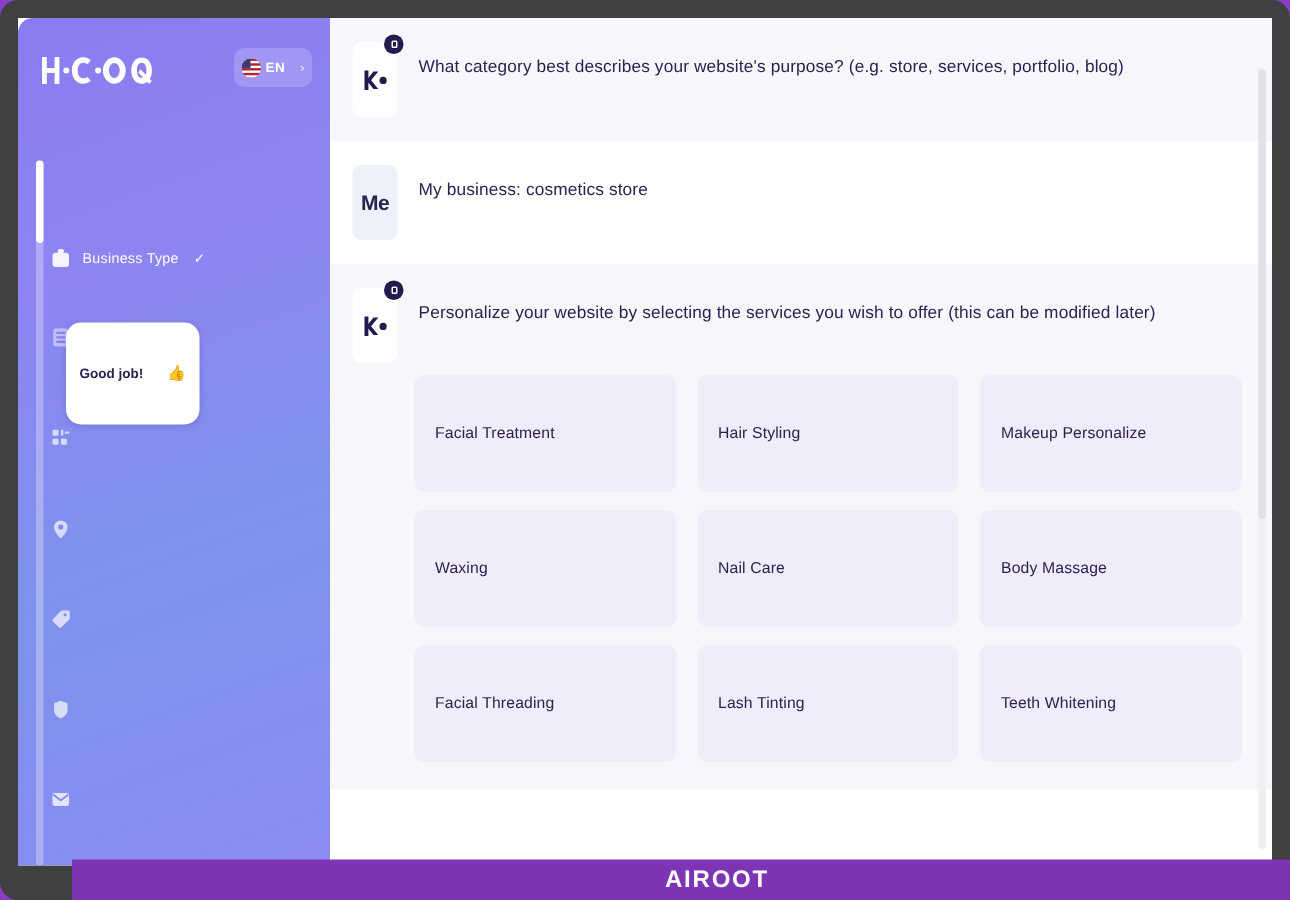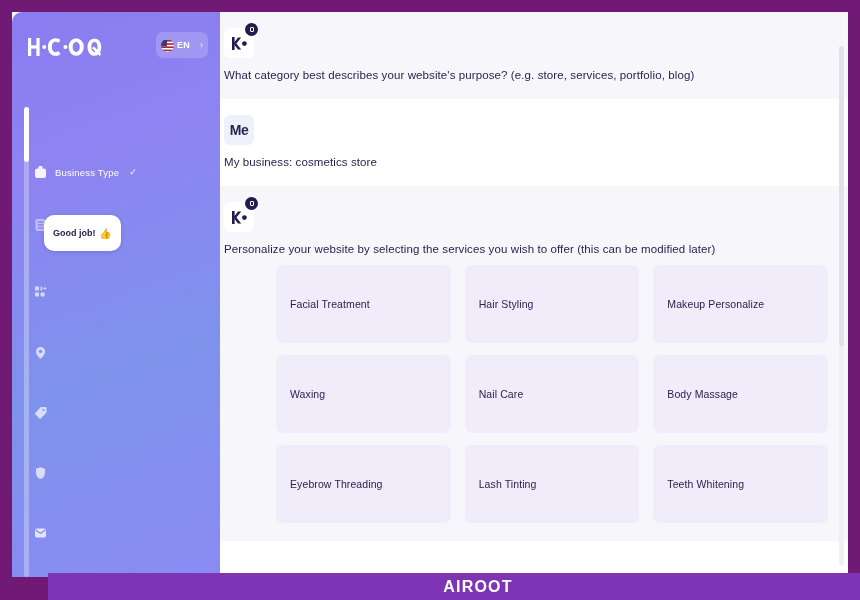--- a/index.html
+++ b/index.html
@@ -5,21 +5,22 @@
   html,body{margin:0;padding:0;}
   body{
     width:860px;height:600px;overflow:hidden;
     background:#8B3FC4;
     font-family:"Liberation Sans", sans-serif;
     -webkit-font-smoothing:antialiased;
   }
   
   #frame{
     position:absolute;left:0;top:0;width:860px;height:600px;
-    background:#701a75;
+    background:#404040;
+    border-radius:12px;
   }
   #app{
     position:absolute;left:12px;top:12px;
     width:836px;height:565px;
     background:#ffffff;
     overflow:hidden;
     display:flex;
   }
   
   #watermark{
@@ -68,40 +69,39 @@
     height:18px;
   }
   .nav-ico{width:13px;height:14px;flex:0 0 13px;display:block;opacity:.95;}
   .nav-label{
     color:#ffffff;font-size:9.5px;letter-spacing:.2px;white-space:nowrap;
   }
   .nav-check{color:#ffffff;font-size:9px;margin-left:2px;}
 
   #tooltip{
     position:absolute;left:32px;top:203px;
-    height:36px;padding:0 9px;
+    height:36px;padding:16px 9px;
     background:#ffffff;border-radius:10px;
-    display:flex;align-items:center;gap:4px;
+    display:flex;align-items:center;gap:16px;
     box-shadow:0 1px 4px rgba(40,20,90,.18);
   }
   #tooltip .tt-text{color:#2A2050;font-size:9px;font-weight:bold;white-space:nowrap;}
   #tooltip .tt-emoji{font-size:10px;}
 
   
   #main{
     position:relative;
     flex:1 1 auto;height:565px;
     background:#ffffff;
     overflow:hidden;
   }
   .msg-row{
     display:flex;align-items:flex-start;
-    padding:16px 20px 16px 4px;
+    padding:16px 20px 16px 15px;
     box-sizing:border-box;
-    flex-direction:column;
   }
   .msg-row.bot{background:#F7F6FA;}
   .msg-row.user{background:#FFFFFF;}
 
   .avatar{
     position:relative;flex:0 0 30px;
     width:30px;height:50px;border-radius:6px;
     display:flex;align-items:center;justify-content:center;
     margin-right:14px;
   }
@@ -317,21 +317,21 @@
       </div>
 
       <div id="svc-wrap">
         <div id="svc-grid">
           <div class="svc-card">Facial Treatment</div>
           <div class="svc-card">Hair Styling</div>
           <div class="svc-card">Makeup Personalize</div>
           <div class="svc-card">Waxing</div>
           <div class="svc-card">Nail Care</div>
           <div class="svc-card">Body Massage</div>
-          <div class="svc-card">Eyebrow Threading</div>
+          <div class="svc-card">Facial Threading</div>
           <div class="svc-card">Lash Tinting</div>
           <div class="svc-card">Teeth Whitening</div>
         </div>
       </div>
 
       <div id="scroll-track">
         <div id="scroll-thumb"></div>
       </div>
     </main>
 

